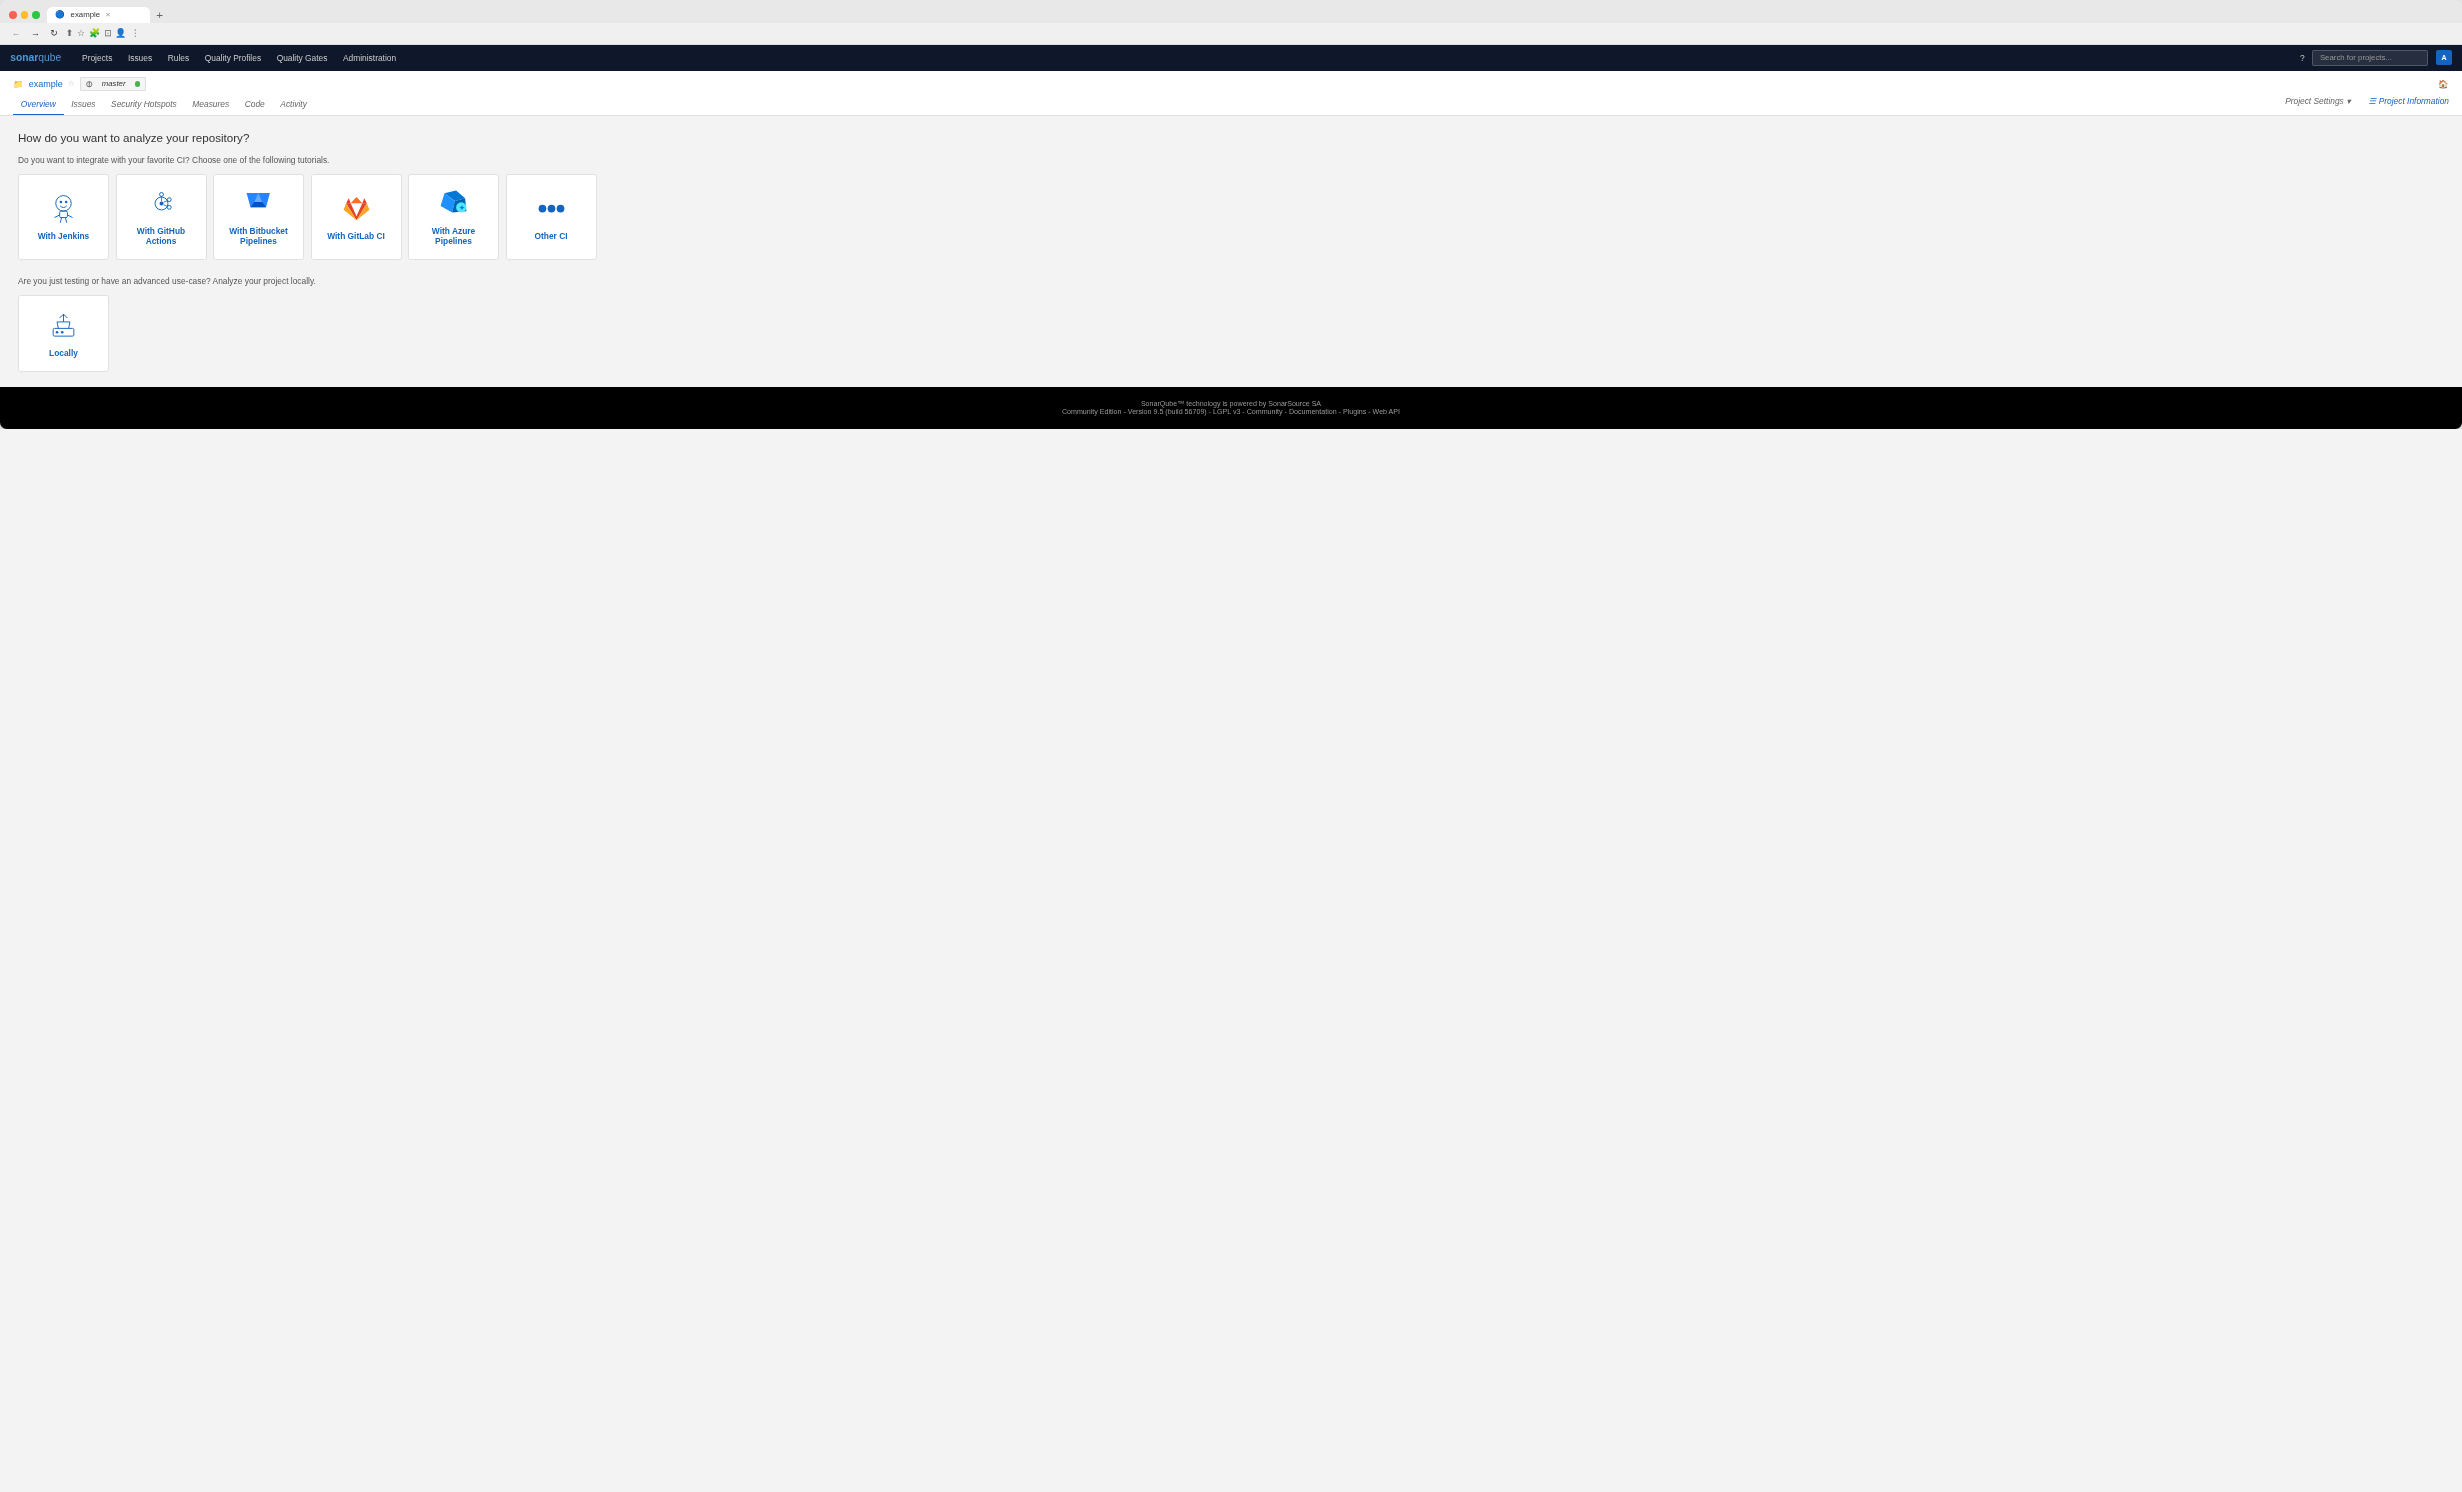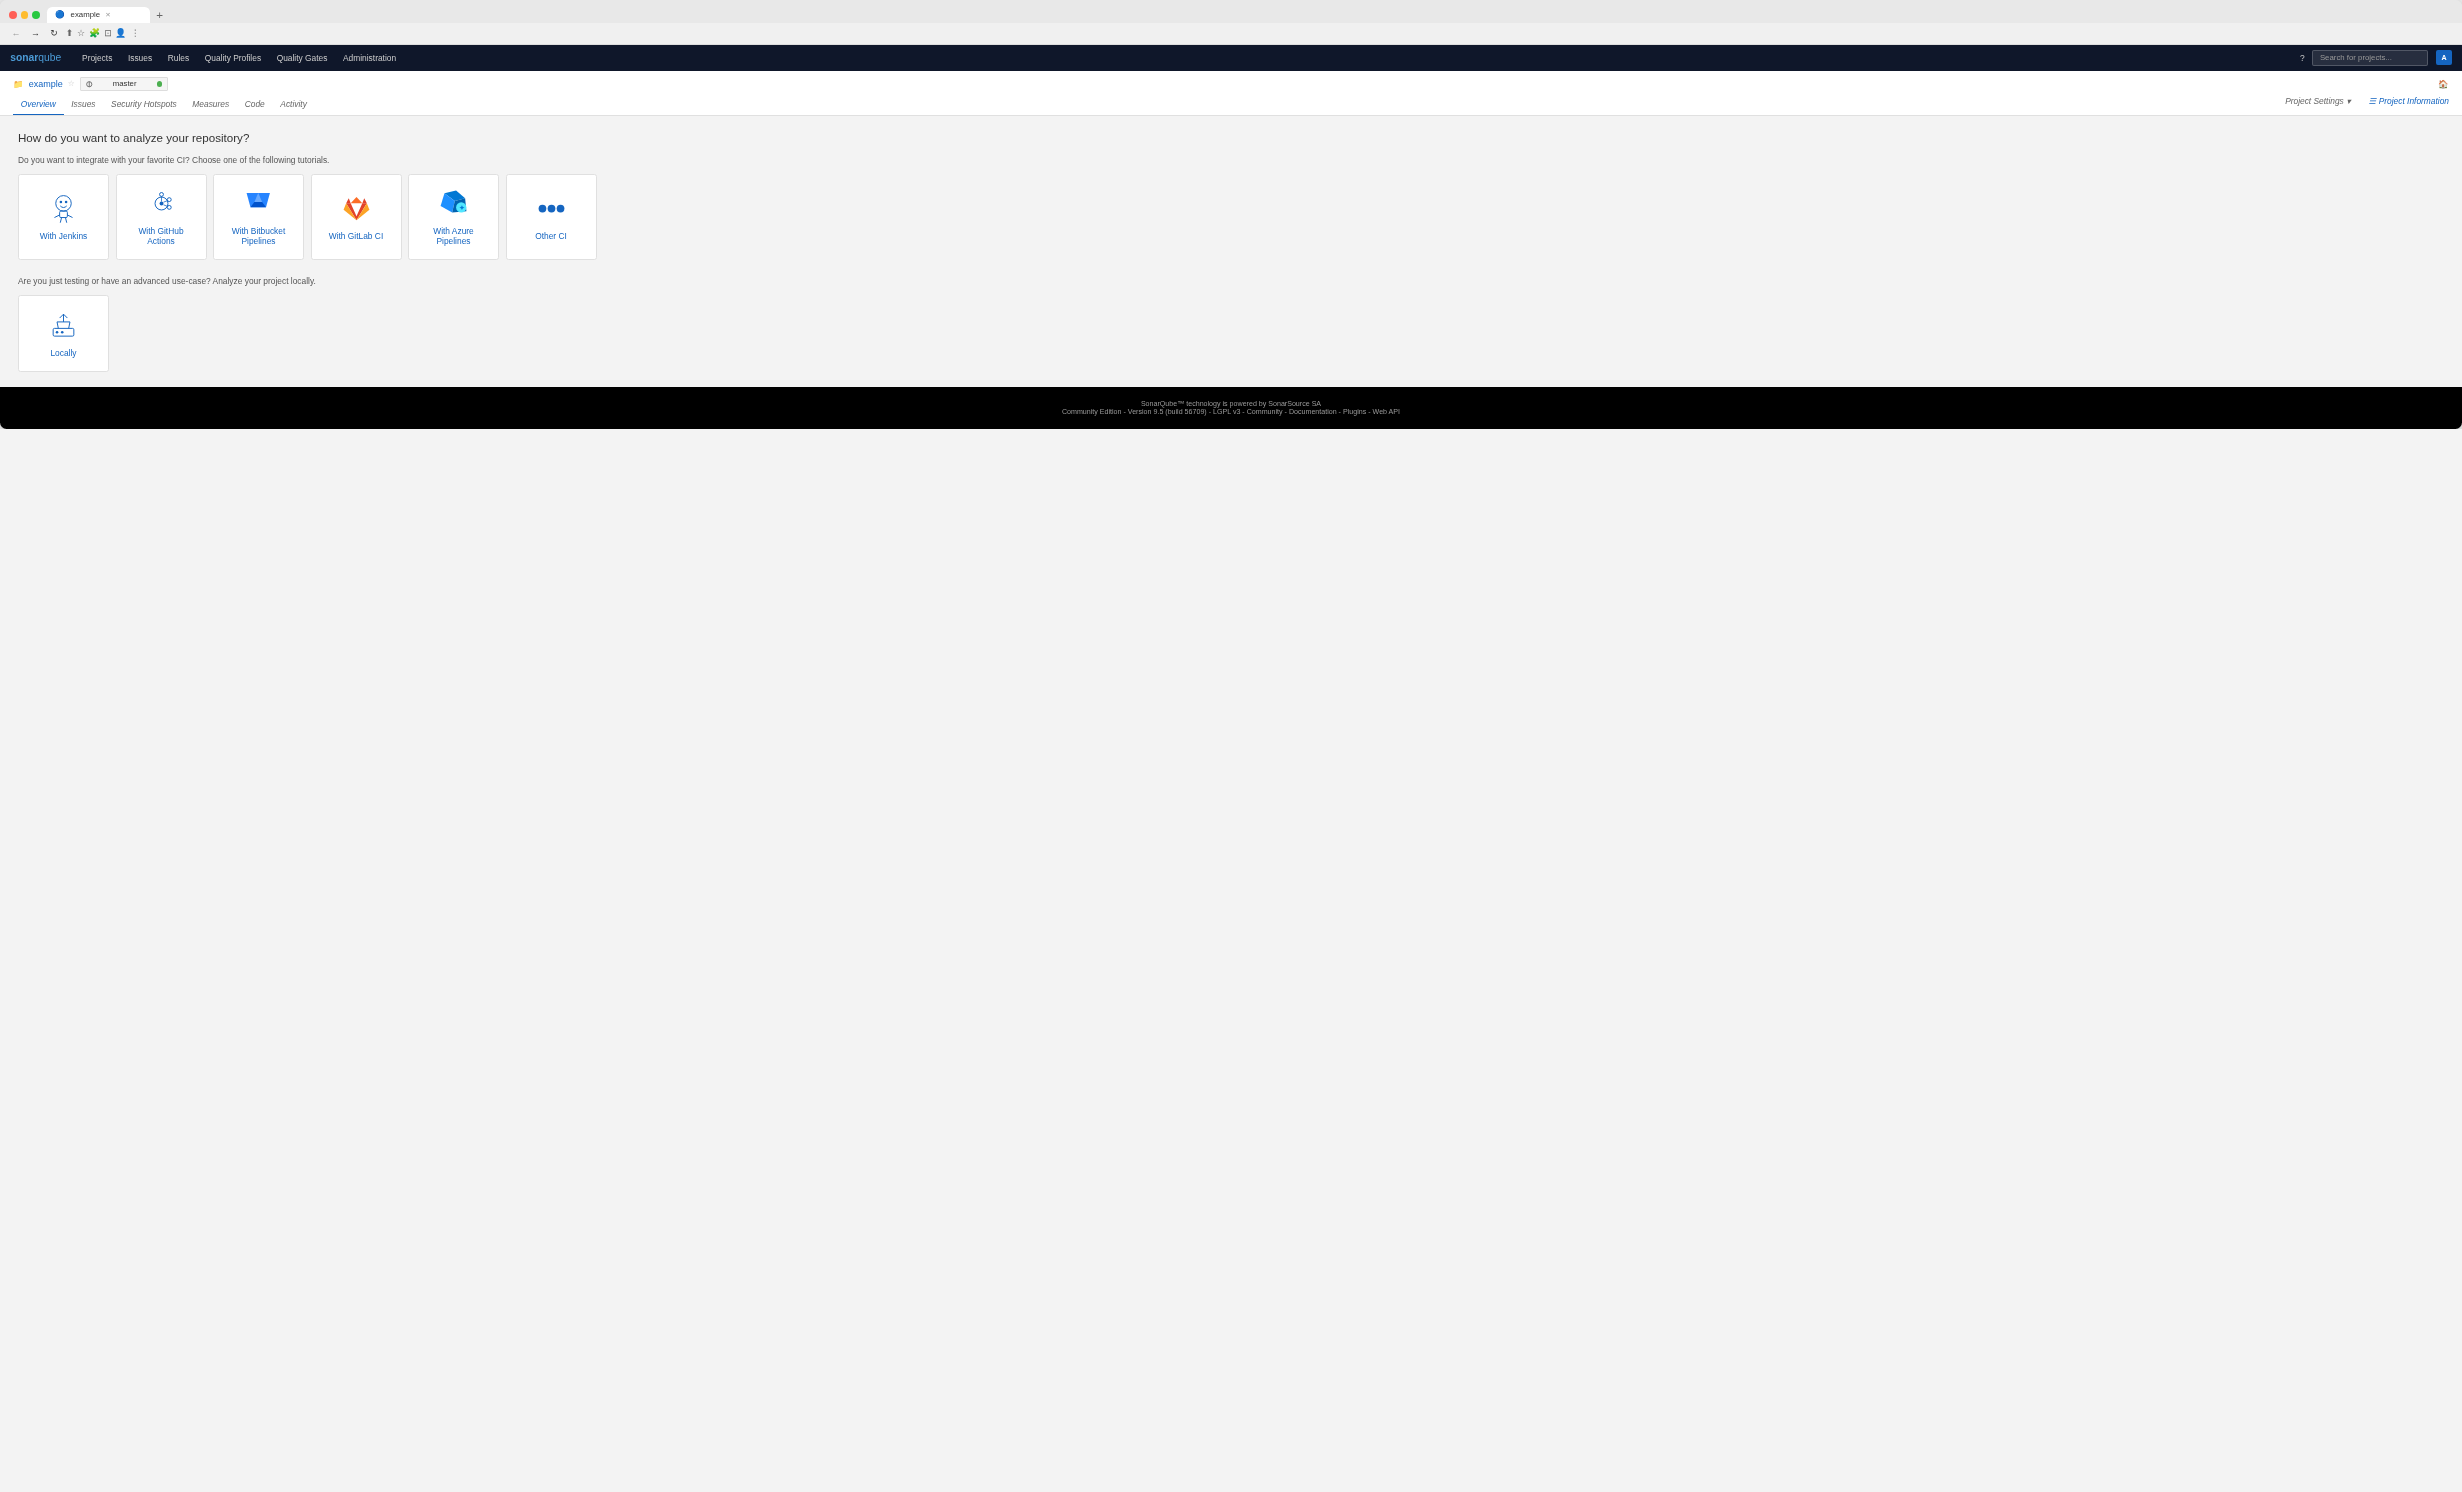--- a/index.html
+++ b/index.html
@@ -34,41 +34,41 @@
     .nav-search::placeholder { color: #999; }
     .nav-user-avatar { width: 15.5px; height: 15.5px; background: #1565c0; border-radius: 1.9px; display: flex; align-items: center; justify-content: center; color: #fff; font-size: 7.1px; font-weight: 600; }
     .nav-help { color: #ccc; cursor: pointer; }
 
     
     .project-header { background: #fff; border-bottom: 0.6px solid #e0e0e0; padding: 0 13px; }
     .project-breadcrumb { padding: 6.5px 0 0; display: flex; align-items: center; gap: 5.2px; }
     .project-icon { color: #666; }
     .project-name { color: #1565c0; font-size: 9px; font-weight: 500; cursor: pointer; }
     .star-icon { color: #ccc; cursor: pointer; font-size: 7.8px; }
-    .branch-badge { display: flex; align-items: center; gap: 20px; background: #f5f5f5; border: 0.6px solid #ddd; border-radius: 1px; padding: 1.3px 5.2px; font-size: 7.8px; color: #333; }
+    .branch-badge { display: flex; align-items: center; gap: 9px; background: #f5f5f5; border: 0.6px solid #ddd; border-radius: 1px; padding: 1.3px 5.2px; font-size: 7.8px; color: #333; font-style: italic; }
     .branch-dot { width: 5.2px; height: 5.2px; border-radius: 50%; background: #4caf50; }
     .home-icon-btn { margin-left: auto; color: #666; cursor: pointer; }
     .project-tabs { display: flex; gap: 0; margin-top: 2.6px; }
     .project-tab { padding: 5.2px 7.8px; font-size: 8.4px; color: #666; cursor: pointer; border-bottom: 1.3px solid transparent; }
     .project-tab.active { color: #1565c0; border-bottom: 1.3px solid #1565c0; }
     .project-right-actions { margin-left: auto; display: flex; align-items: center; gap: 18px; padding-bottom: 2.6px; }
     .project-settings-btn { color: #666; font-size: 8.4px; cursor: pointer; display: flex; align-items: center; gap: 2.6px; }
     .project-info-btn { color: #1565c0; font-size: 8.4px; cursor: pointer; display: flex; align-items: center; gap: 2.6px; }
     .project-tabs-row { display: flex; align-items: center; font-style: italic; }
 
     
     .main-content { padding: 15.5px 18px; background: #f3f3f3; min-height: 259px; }
     .page-title { font-size: 11.6px; font-weight: 400; color: #333; margin-bottom: 10.3px; }
     .section-desc { font-size: 8.4px; color: #555; margin-bottom: 9px; }
 
     
     .cards-row { display: flex; gap: 6.5px; flex-wrap: nowrap; margin-bottom: 15.5px; }
     .ci-card { background: #fff; border: 0.6px solid #e0e0e0; border-radius: 2.6px; padding: 13px 10.3px; display: flex; flex-direction: column; align-items: center; justify-content: center; cursor: pointer; min-width: 78px; width: 91px; text-align: center; transition: box-shadow 0.15s; }
     .ci-card-icon { margin-bottom: 7.8px; height: 31px; display: flex; align-items: center; justify-content: center; }
-    .ci-card-label { color: #1565c0; font-size: 8.4px; font-weight: 400; }
+    .ci-card-label { color: #1565c0; font-size: 8.4px; font-weight: 700; }
 
     
     .local-cards-row { display: flex; gap: 6.5px; }
 
     
     .app-footer { text-align: center; padding: 13px; font-size: 7.1px; color: #999; background: #000000; }
     .footer-link { color: #999; text-decoration: none; cursor: pointer; }
 
     
     svg { overflow: visible; }

